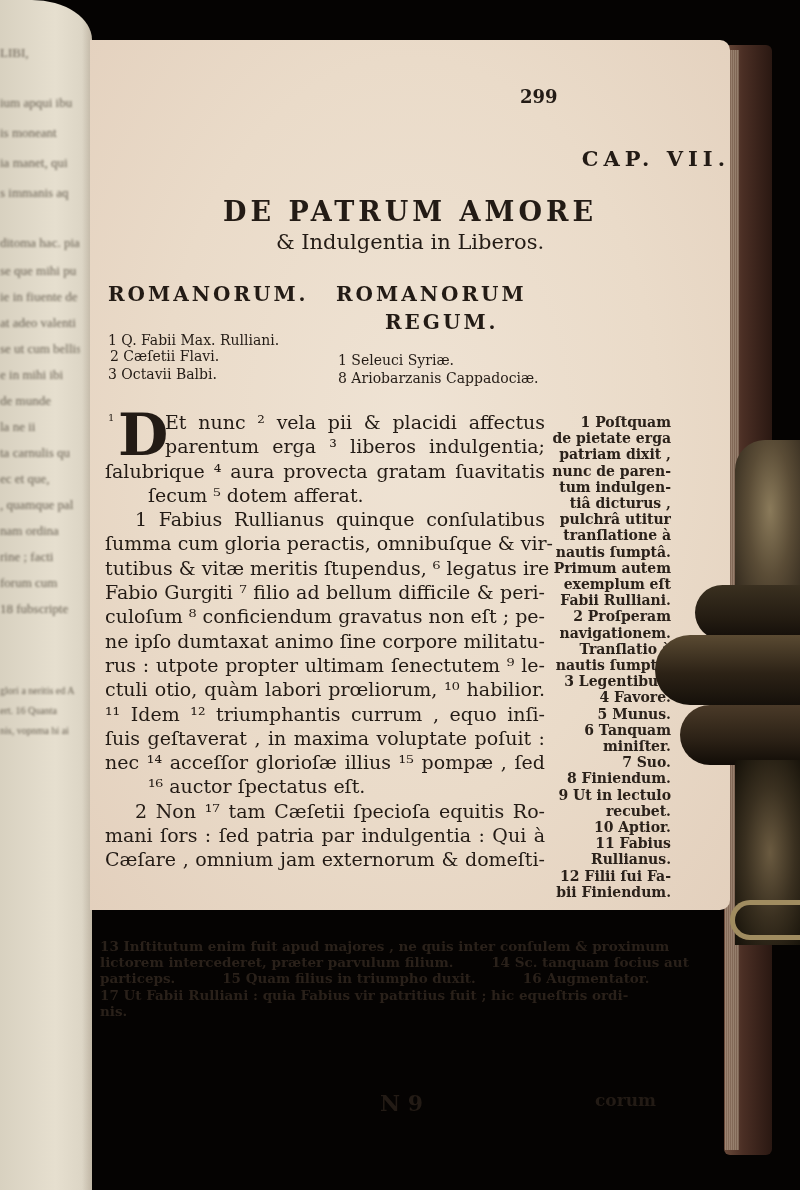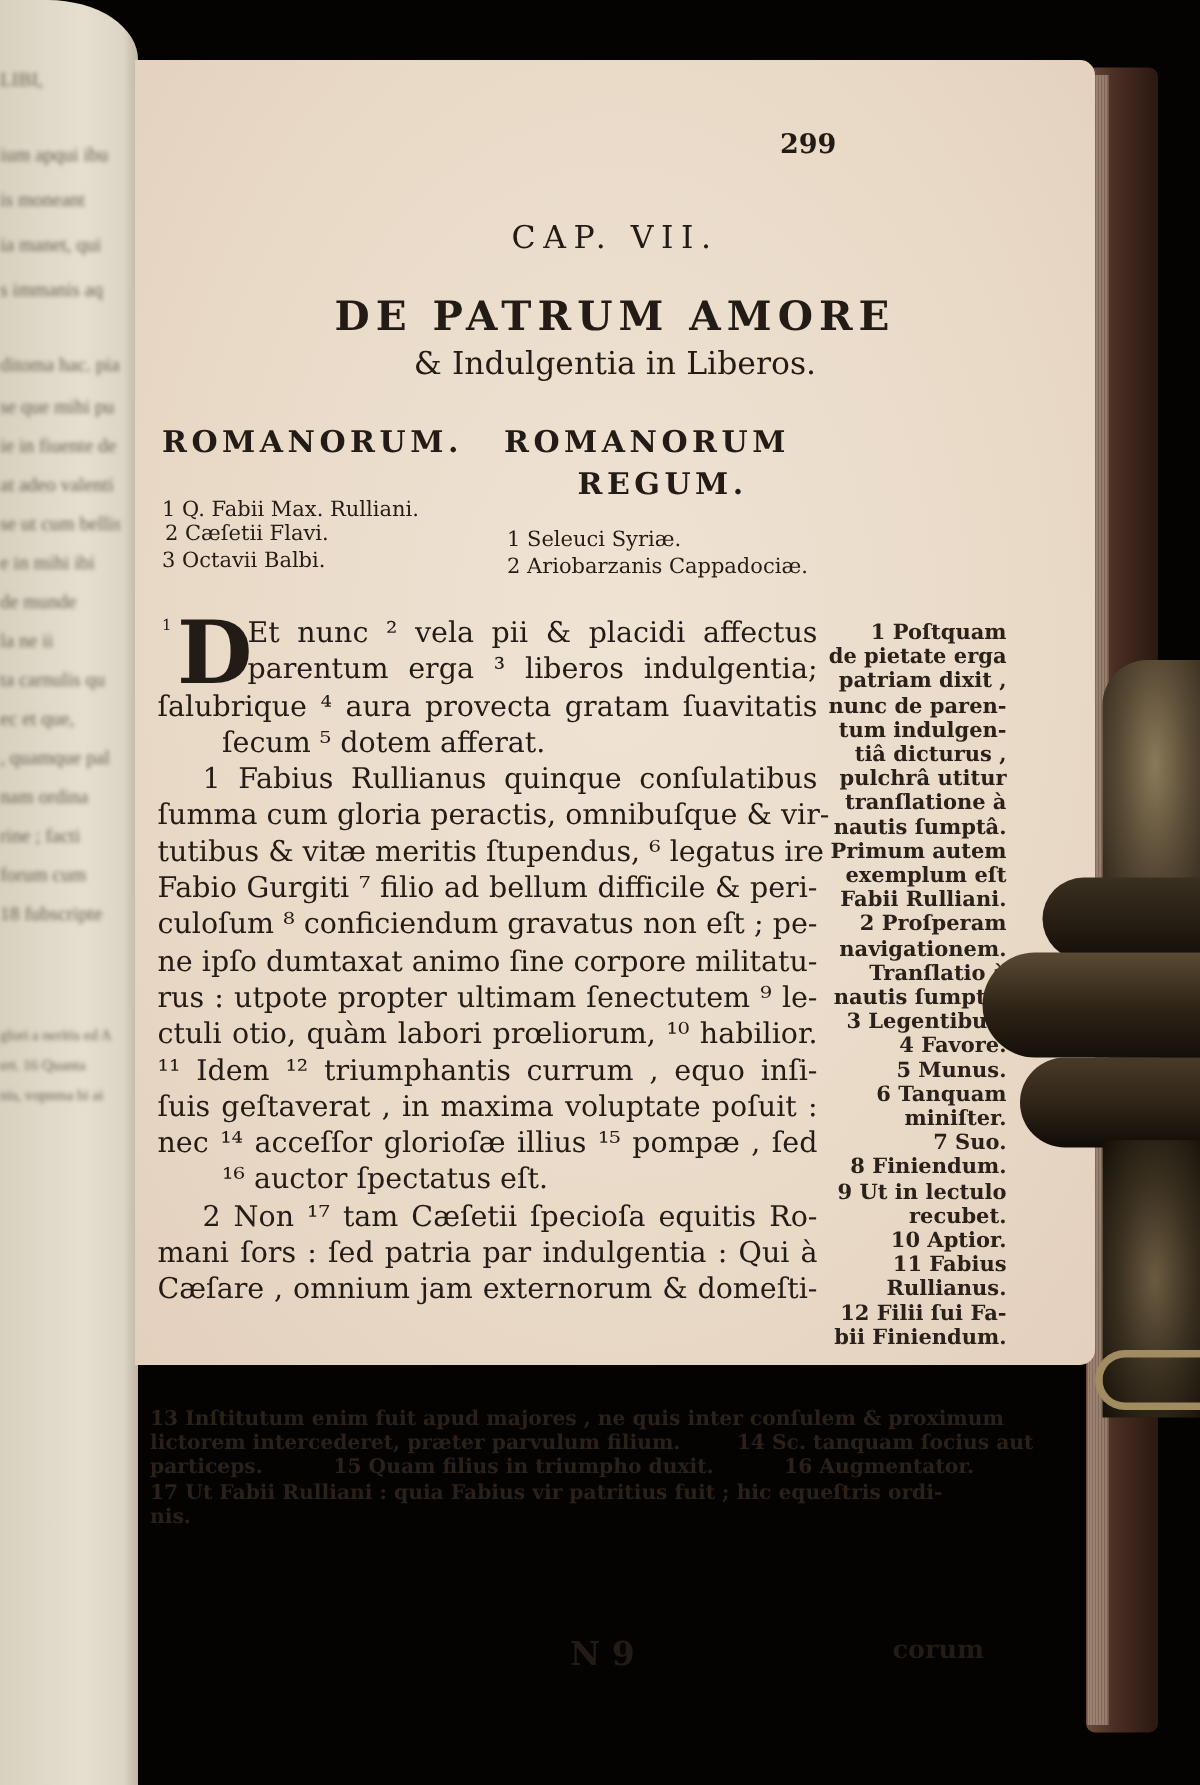--- a/index.html
+++ b/index.html
@@ -40,22 +40,22 @@
       position: absolute; left: 90px; top: 40px; width: 640px; height: 870px;
       background: radial-gradient(ellipse at 50% 45%, #efe3d4 0%, #eadbc9 55%, #e3d0bd 100%);
       border-top-right-radius: 10px;
       border-bottom-right-radius: 10px;
       color: #231b15;
     }
     .page-number {
       position: absolute; left: 430px; top: 46px; font-size: 18px; font-weight: bold;
     }
     .chapter {
-      position: absolute; left: 0; width: 640px; top: 106px; text-align: center;
-      font-size: 21px; font-weight: normal; letter-spacing: 5px;
+      position: absolute; left: 0; width: 640px; top: 106px; text-align: right;
+      font-size: 21px; font-weight: bold; letter-spacing: 5px;
     }
     .title-main {
       position: absolute; left: 0; width: 640px; top: 156px; text-align: center;
       font-size: 27px; font-weight: bold; letter-spacing: 4px;
     }
     .title-sub {
       position: absolute; left: 0; width: 640px; top: 190px; text-align: center;
       font-size: 21px;
     }
     .col-head {
@@ -155,21 +155,21 @@
   <div class="title-sub">&amp; Indulgentia in Liberos.</div>
 
   <div class="col-head" style="left:18px; top:242px">ROMANORUM.</div>
   <div class="col-head" style="left:246px; top:242px">ROMANORUM</div>
   <div class="col-head" style="left:295px; top:270px">REGUM.</div>
 
   <div class="list-item" style="left:18px; top:292px">1 Q. Fabii Max. Rulliani.</div>
   <div class="list-item" style="left:20px; top:308px">2 Cæſetii Flavi.</div>
   <div class="list-item" style="left:18px; top:326px">3 Octavii Balbi.</div>
   <div class="list-item" style="left:248px; top:312px">1 Seleuci Syriæ.</div>
-  <div class="list-item" style="left:248px; top:330px">2 Ariobarzanis Cappadociæ.</div>
+  <div class="list-item" style="left:248px; top:330px">8 Ariobarzanis Cappadociæ.</div>
 
   <div class="list-item" style="left:18px; top:372px; font-size:10px">1</div>
   <div class="dropcap">D</div>
 
   <div class="body-text">
     <span class="line" style="padding-left:60px">Et nunc ² vela pii &amp; placidi affectus</span>
     <span class="line" style="padding-left:60px">parentum erga ³ liberos indulgentia;</span>
     <span class="line">ſalubrique ⁴ aura provecta gratam ſuavitatis</span>
     <span class="line last">ſecum ⁵ dotem afferat.</span>
     <span class="line indent">1 Fabius Rullianus quinque conſulatibus</span>

